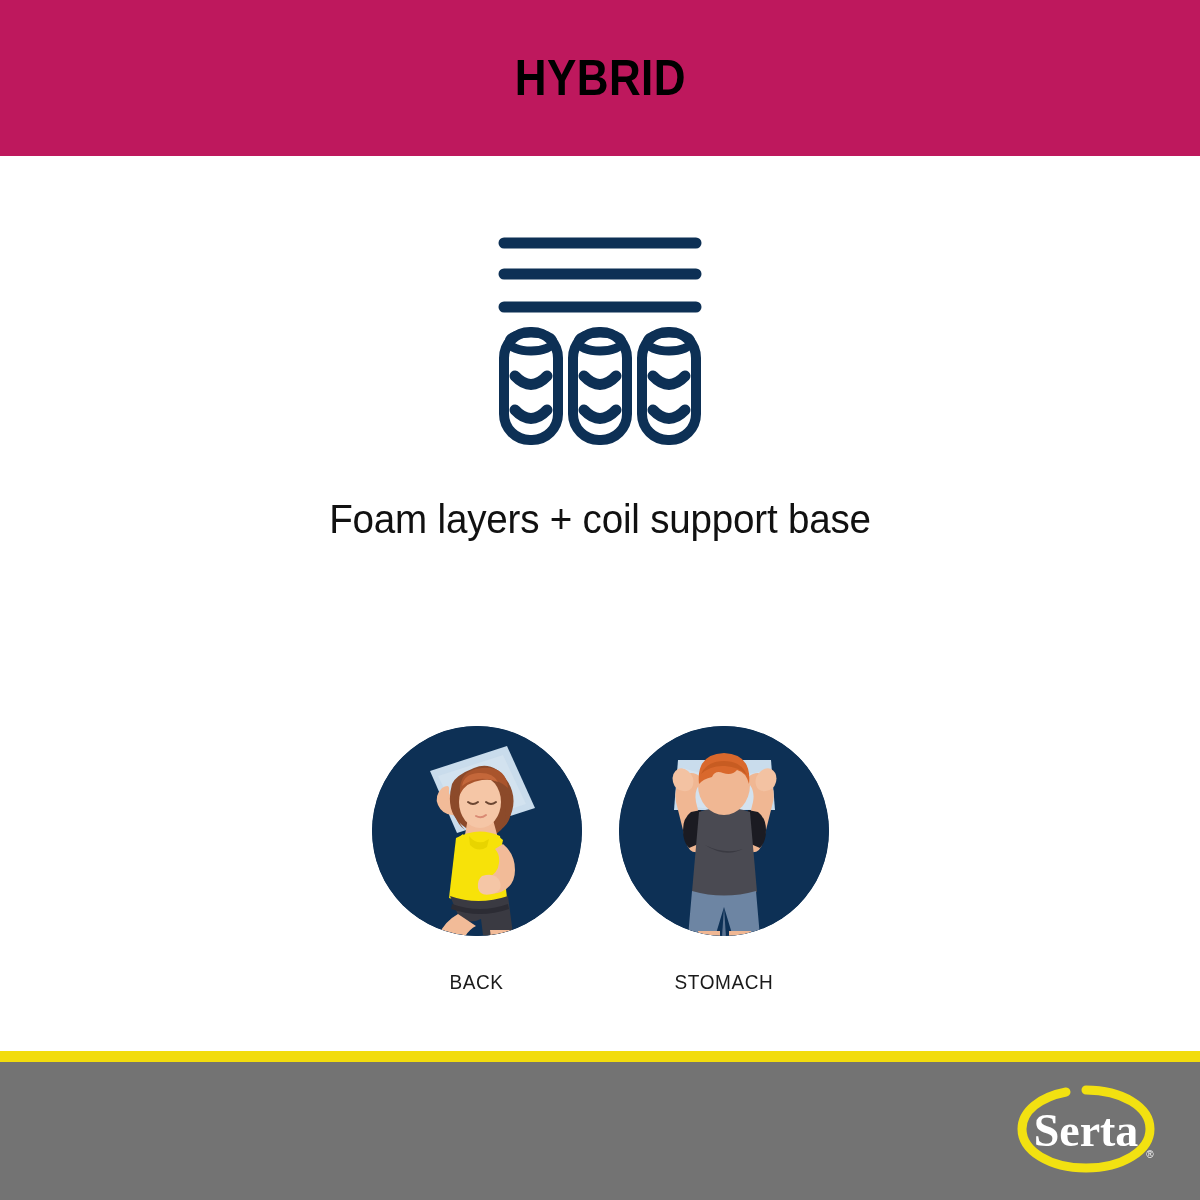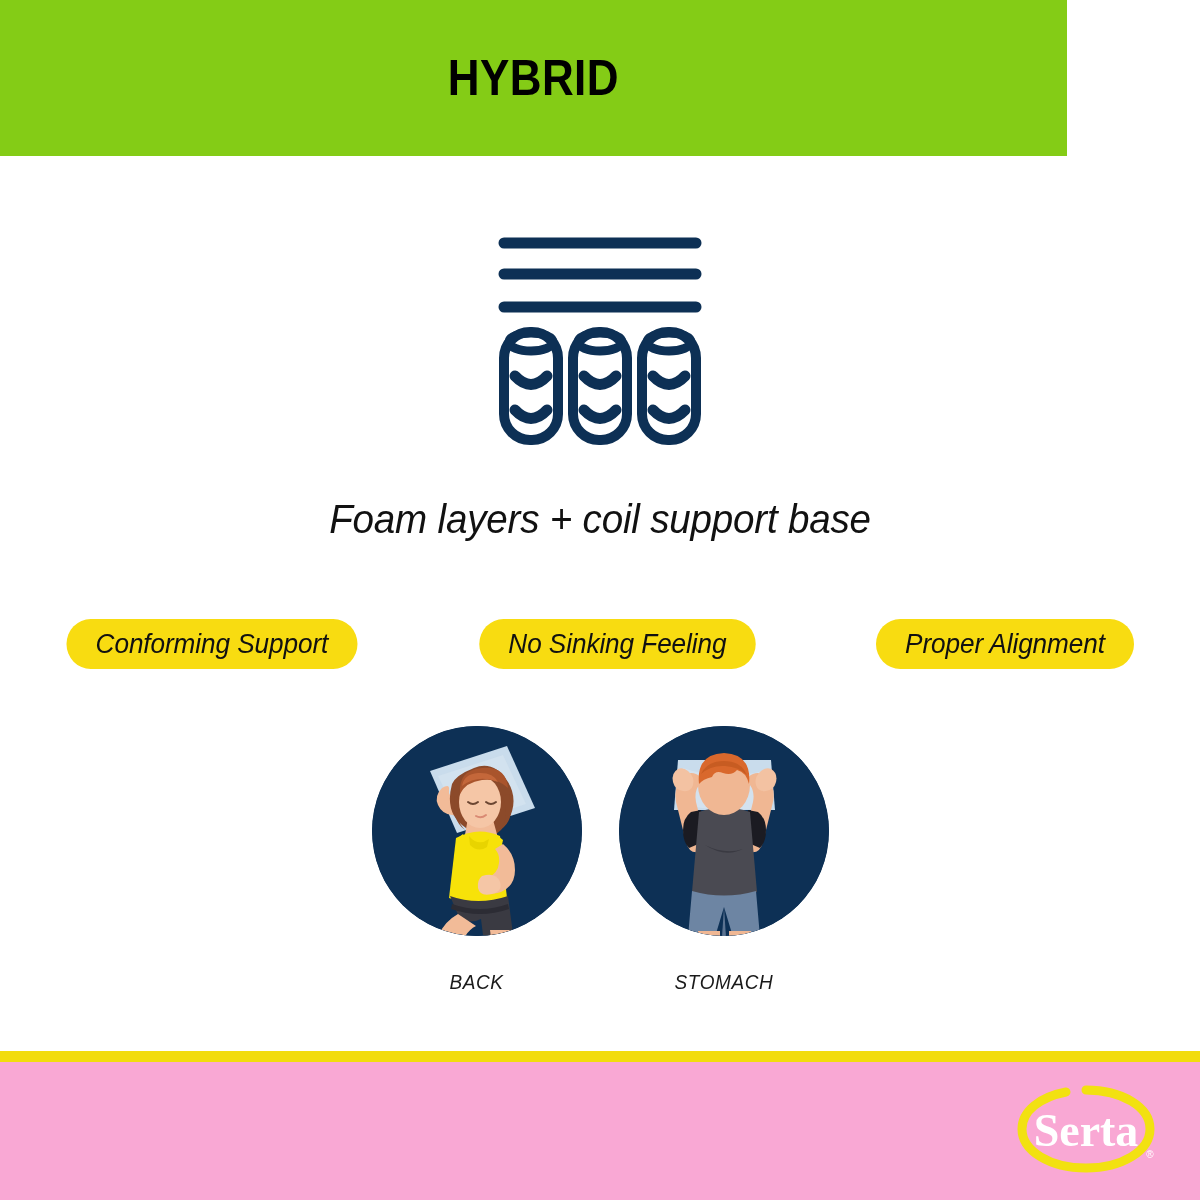--- a/index.html
+++ b/index.html
@@ -13,23 +13,23 @@
     font-family: "Liberation Sans", sans-serif;
     overflow: hidden;
     position: relative;
   }
 
   
   .header {
     position: absolute;
     left: 0;
     top: 0;
-    width: 1067px;
+    width: 1200px;
     height: 156px;
-    background: #84cc16;
+    background: #be185d;
     display: flex;
     align-items: center;
     justify-content: center;
   }
   .header-title {
     font-family: "Liberation Sans", sans-serif;
     font-weight: bold;
     font-size: 50px;
     letter-spacing: 0.5px;
     color: #000000;
@@ -38,21 +38,20 @@
   }
 
   
   .body-area {
     position: absolute;
     left: 0;
     top: 156px;
     width: 1200px;
     height: 895px;
     background: #ffffff;
-    font-style: italic;
   }
 
   
   .product-icon {
     position: absolute;
     left: 490px;
     top: 70px;
     width: 220px;
     height: 220px;
   }
@@ -142,21 +141,21 @@
     width: 1200px;
     height: 11px;
     background: #f2dc0d;
   }
   .footer {
     position: absolute;
     left: 0;
     top: 1062px;
     width: 1200px;
     height: 138px;
-    background: #f9a8d4;
+    background: #737373;
   }
   .serta-logo {
     position: absolute;
     right: 38px;
     top: 22px;
     width: 152px;
     height: 98px;
   }
 </style>
 </head>
@@ -196,25 +195,20 @@
           <ellipse cx="179" cy="116" rx="22" ry="9" fill="none" stroke="#0d3055" stroke-width="9"></ellipse>
           <path d="M163 150 q16 17 32 0" fill="none" stroke="#0d3055" stroke-width="11" stroke-linecap="round"></path>
           <path d="M163 184 q16 17 32 0" fill="none" stroke="#0d3055" stroke-width="11" stroke-linecap="round"></path>
         </g>
       </g>
     </svg>
   </div>
 
   <div class="description">Foam layers + coil support base</div>
 
-  <div class="pill-row">
-    <div class="pill">Conforming Support</div>
-    <div class="pill">No Sinking Feeling</div>
-    <div class="pill">Proper Alignment</div>
-  </div>
 
   <div class="positions">
 
     <div class="position-cell">
       <div class="position-circle">
         <svg viewBox="0 0 210 210" width="210" height="210" aria-hidden="true">
           <defs>
             <clipPath id="clipBack">
                 <circle cx="105" cy="105" r="105"></circle>
               </clipPath>

